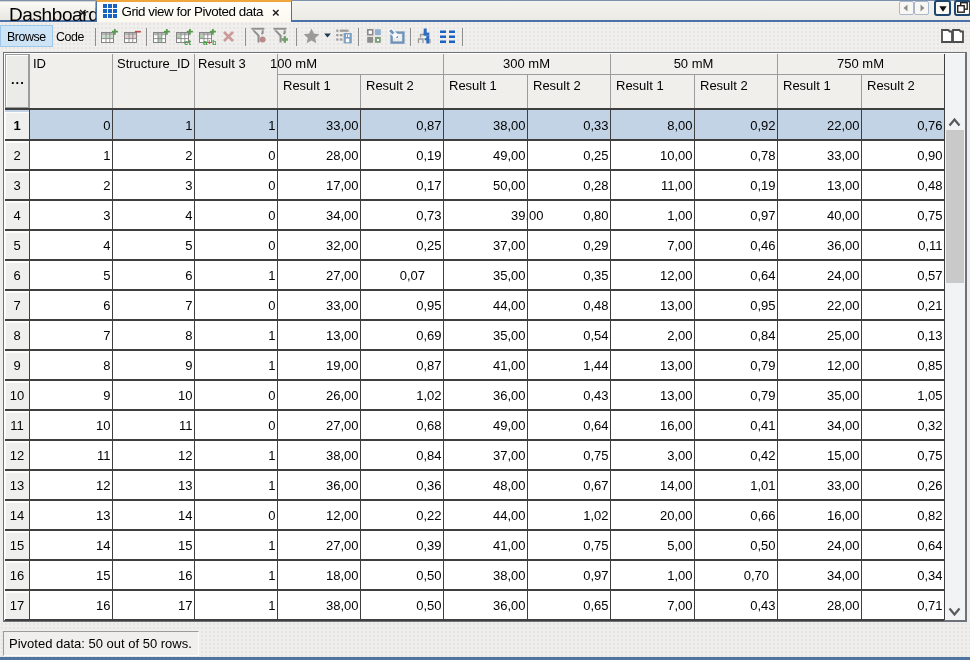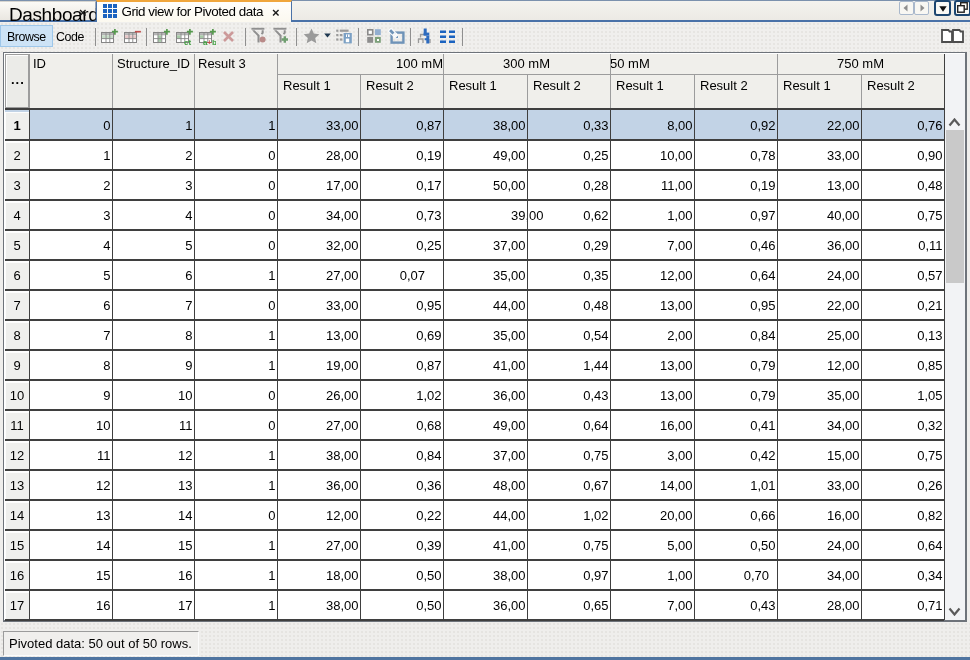--- a/index.html
+++ b/index.html
@@ -184,23 +184,23 @@
 <path d="M1 1 H7.5 L8.5 2.5 H11 V13 H1 Z" fill="#fff" stroke="#4d4d4d" stroke-width="1.8"></path>
 <path d="M12 1 H18.5 L19.5 2.5 H22 V13 H12 Z" fill="#fff" stroke="#4d4d4d" stroke-width="1.8"></path>
     </svg>
 <div class="abs" style="left:3px;top:52px;width:964px;height:570px;background:#fff;border:solid #6e737a;border-width:1.5px 2px 2px 1.5px"></div>
 <div class="abs" style="left:5px;top:54px;width:939px;height:54px;background:#f0efeb"></div>
 <div class="abs" style="left:5px;top:54px;width:24px;height:54px;background:#eBeBe8;border:1px solid #9c9c9c;box-shadow:inset 1px 1px 0 #fdfdfd"></div>
 <div class="txt" style="left:11px;top:72px;font-weight:bold;letter-spacing:1px">...</div>
 <div class="txt" style="left:33px;top:56px">ID</div>
 <div class="txt" style="left:117px;top:56px">Structure_ID</div>
 <div class="txt" style="left:198px;top:56px">Result 3</div>
-<div class="txt" style="left:277px;top:56px;width:166px;text-align:right">100 mM</div>
+<div class="txt" style="left:270px;top:56px;width:166px;text-align:left">100 mM</div>
 <div class="txt" style="left:443px;top:56px;width:167px;text-align:center">300 mM</div>
-<div class="txt" style="left:610px;top:56px;width:167px;">50 mM</div>
+<div class="txt" style="left:610px;top:56px;width:167px;text-align:center">50 mM</div>
 <div class="txt" style="left:777px;top:56px;width:167px;text-align:center">750 mM</div>
 <div class="txt" style="left:283px;top:78px">Result 1</div>
 <div class="txt" style="left:366px;top:78px">Result 2</div>
 <div class="txt" style="left:449px;top:78px">Result 1</div>
 <div class="txt" style="left:533px;top:78px">Result 2</div>
 <div class="txt" style="left:616px;top:78px">Result 1</div>
 <div class="txt" style="left:700px;top:78px">Result 2</div>
 <div class="txt" style="left:783px;top:78px">Result 1</div>
 <div class="txt" style="left:867px;top:78px">Result 2</div>
 <div class="hvl" style="left:29px;top:54px;height:54px"></div>
@@ -257,21 +257,21 @@
 <div class="cell" style="left:777px;top:178px;width:82.5px">13,00</div>
 <div class="cell" style="left:861px;top:178px;width:81.5px">0,48</div>
 <div class="abs" style="left:5px;top:202px;width:24px;height:28px;background:#efefed;box-shadow:inset 1px 1px 0 #fdfdfd"></div>
 <div class="rnum" style="left:5px;top:208px;width:24px;">4</div>
 <div class="cell" style="left:29px;top:208px;width:81.5px">3</div>
 <div class="cell" style="left:112px;top:208px;width:80.5px">4</div>
 <div class="cell" style="left:194px;top:208px;width:81.5px">0</div>
 <div class="cell" style="left:277px;top:208px;width:81.5px">34,00</div>
 <div class="cell" style="left:360px;top:208px;width:81.5px">0,73</div>
 <div class="cell" style="left:461px;top:208px;width:82.5px">39,00</div>
-<div class="cell" style="left:527px;top:208px;width:81.5px">0,62</div>
+<div class="cell" style="left:527px;top:208px;width:81.5px">0,80</div>
 <div class="cell" style="left:610px;top:208px;width:82.5px">1,00</div>
 <div class="cell" style="left:694px;top:208px;width:81.5px">0,97</div>
 <div class="cell" style="left:777px;top:208px;width:82.5px">40,00</div>
 <div class="cell" style="left:861px;top:208px;width:81.5px">0,75</div>
 <div class="abs" style="left:5px;top:232px;width:24px;height:28px;background:#efefed;box-shadow:inset 1px 1px 0 #fdfdfd"></div>
 <div class="rnum" style="left:5px;top:238px;width:24px;">5</div>
 <div class="cell" style="left:29px;top:238px;width:81.5px">4</div>
 <div class="cell" style="left:112px;top:238px;width:80.5px">5</div>
 <div class="cell" style="left:194px;top:238px;width:81.5px">0</div>
 <div class="cell" style="left:277px;top:238px;width:81.5px">32,00</div>

